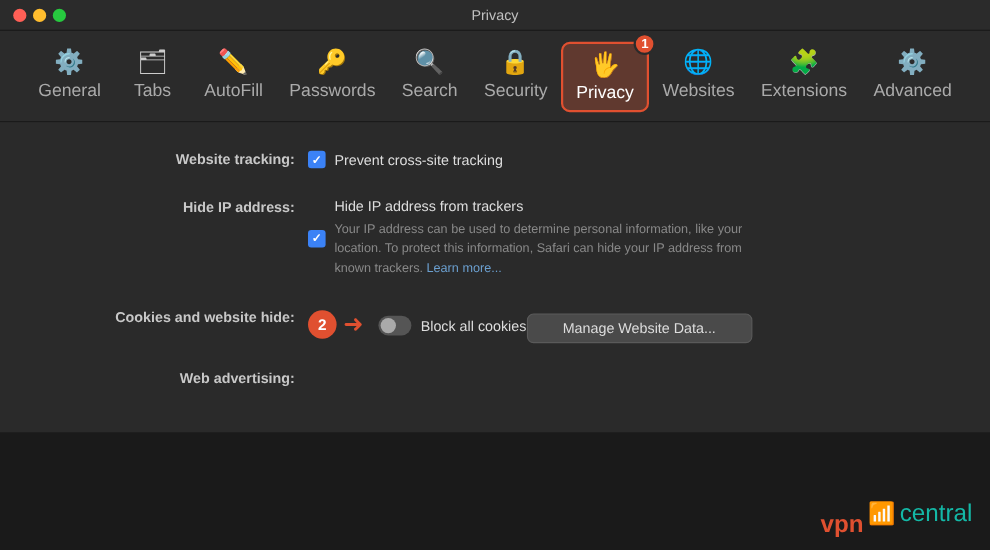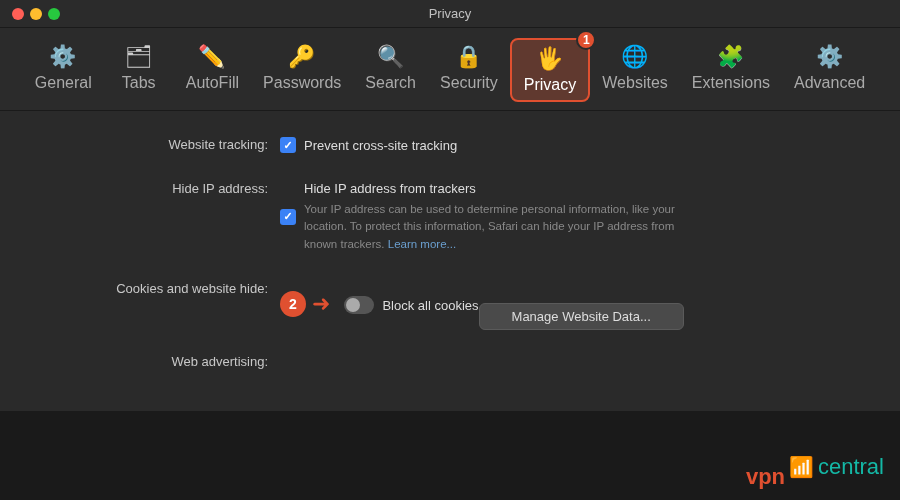--- a/index.html
+++ b/index.html
@@ -108,21 +108,21 @@
 
     .setting-row {
       display: flex;
       align-items: flex-start;
       margin-bottom: 18px;
       padding: 4px 0;
     }
     .setting-label {
       color: #c8c8c8;
       font-size: 13px;
-      font-weight: 400;
+      font-weight: 700;
       text-align: right;
       min-width: 220px;
       padding-right: 12px;
       padding-top: 2px;
     }
     .setting-control {
       display: flex;
       align-items: center;
       gap: 8px;
       flex: 1;
@@ -185,21 +185,21 @@
 
     
     .manage-btn {
       background: #4a4a4a;
       border: 1px solid #5a5a5a;
       color: #dddddd;
       font-size: 13px;
       padding: 5px 32px;
       border-radius: 6px;
       cursor: pointer;
-      margin-top: 24px;
+      margin-top: 6px;
     }
 
     
     .annotation-area {
       position: relative;
       display: flex;
       align-items: center;
     }
     .step-badge-2 {
       background: #e05030;

